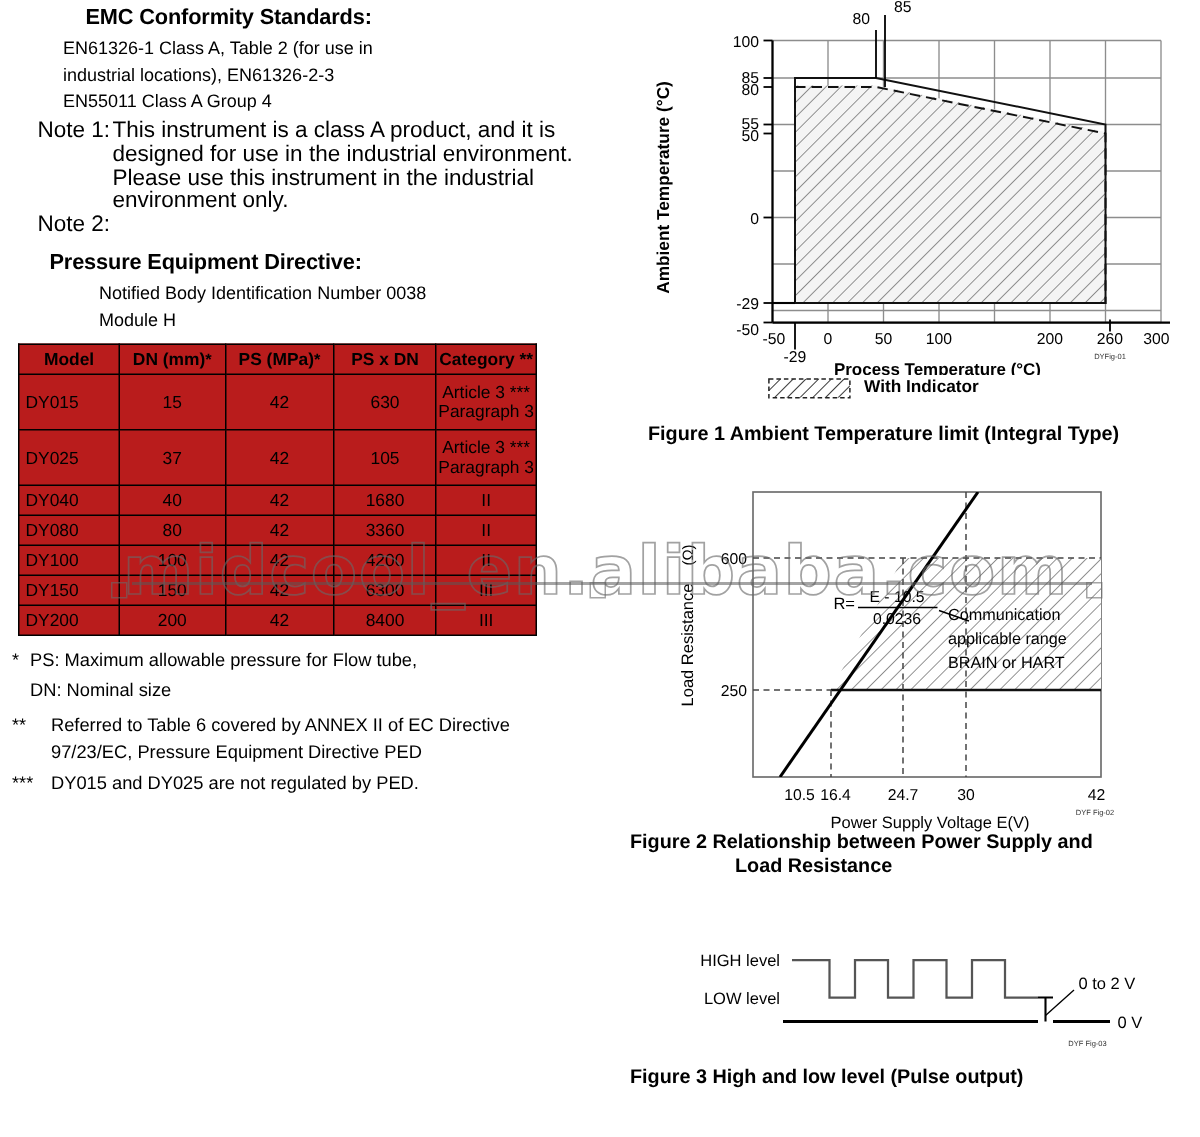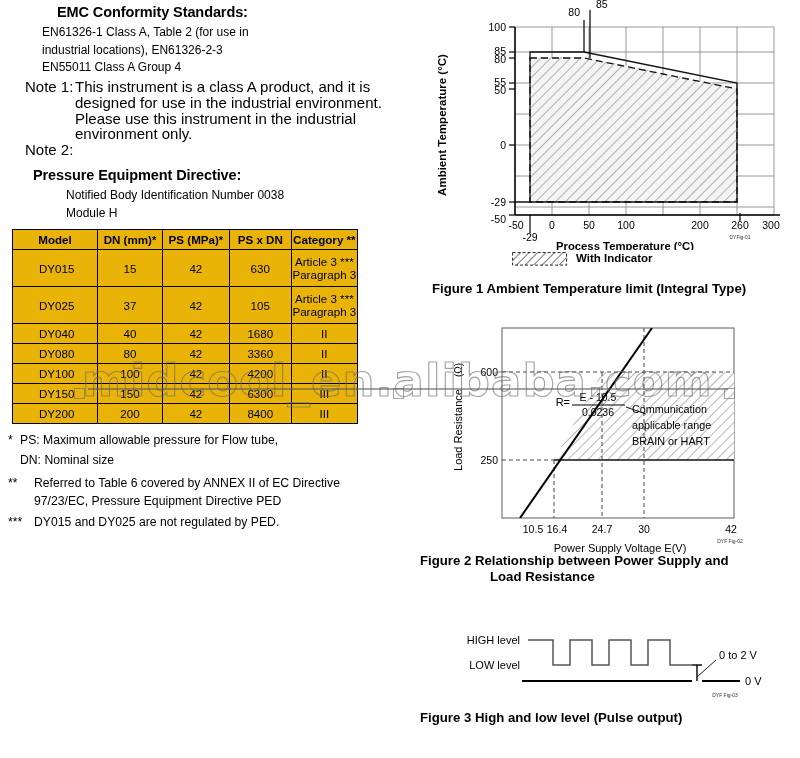--- a/index.html
+++ b/index.html
@@ -27,29 +27,29 @@
   #emc-title{ position:absolute; left:33px; top:4px;margin-left:24px; }
   #emc-lines{ position:absolute; left:0px; top:24px; width:400px; }
   #emc-notes{ position:absolute; left:25px; top:79px; width:370px; }
   #ped-title{ position:absolute; left:33px; top:167px; }
   #ped-lines{ position:absolute; left:0px; top:187px; width:400px;padding-left:24px; }
 
   
   .tbl-wrap{ position:absolute; left:12px; top:229px; width:346px; }
   table.spec{
     border-collapse:collapse; width:346px;
-    font-size:11.6px; background:#eab308;
+    font-size:11.6px; background:#b91c1c;
   }
   table.spec th, table.spec td{
     border:1px solid #000; text-align:center; vertical-align:middle;
     padding:0; line-height:13px;
   }
   table.spec th{ font-weight:bold; height:19px; font-size:11.6px;}
   table.spec td{ height:19px; }
-  table.spec td.model{ text-align:left; padding-left:26px; }
+  table.spec td.model{ text-align:left; padding-left:4px; }
   table.spec tr.tall td{ height:36px; }
   .cat2{ line-height:13.5px; display:block; }
   .c-model{width:64px;} .c-dn{width:72px;} .c-ps{width:74px;}
   .c-psdn{width:70px;} .c-cat{width:66px;}
   sup.ast{ font-size:11px; vertical-align:baseline; line-height:0;}
 
   
   .footnotes{ position:absolute; left:8px; top:432px; width:400px;
     font-size:12.2px; line-height:17.6px; }
   .fn{ display:flex; margin-bottom:2px; }

